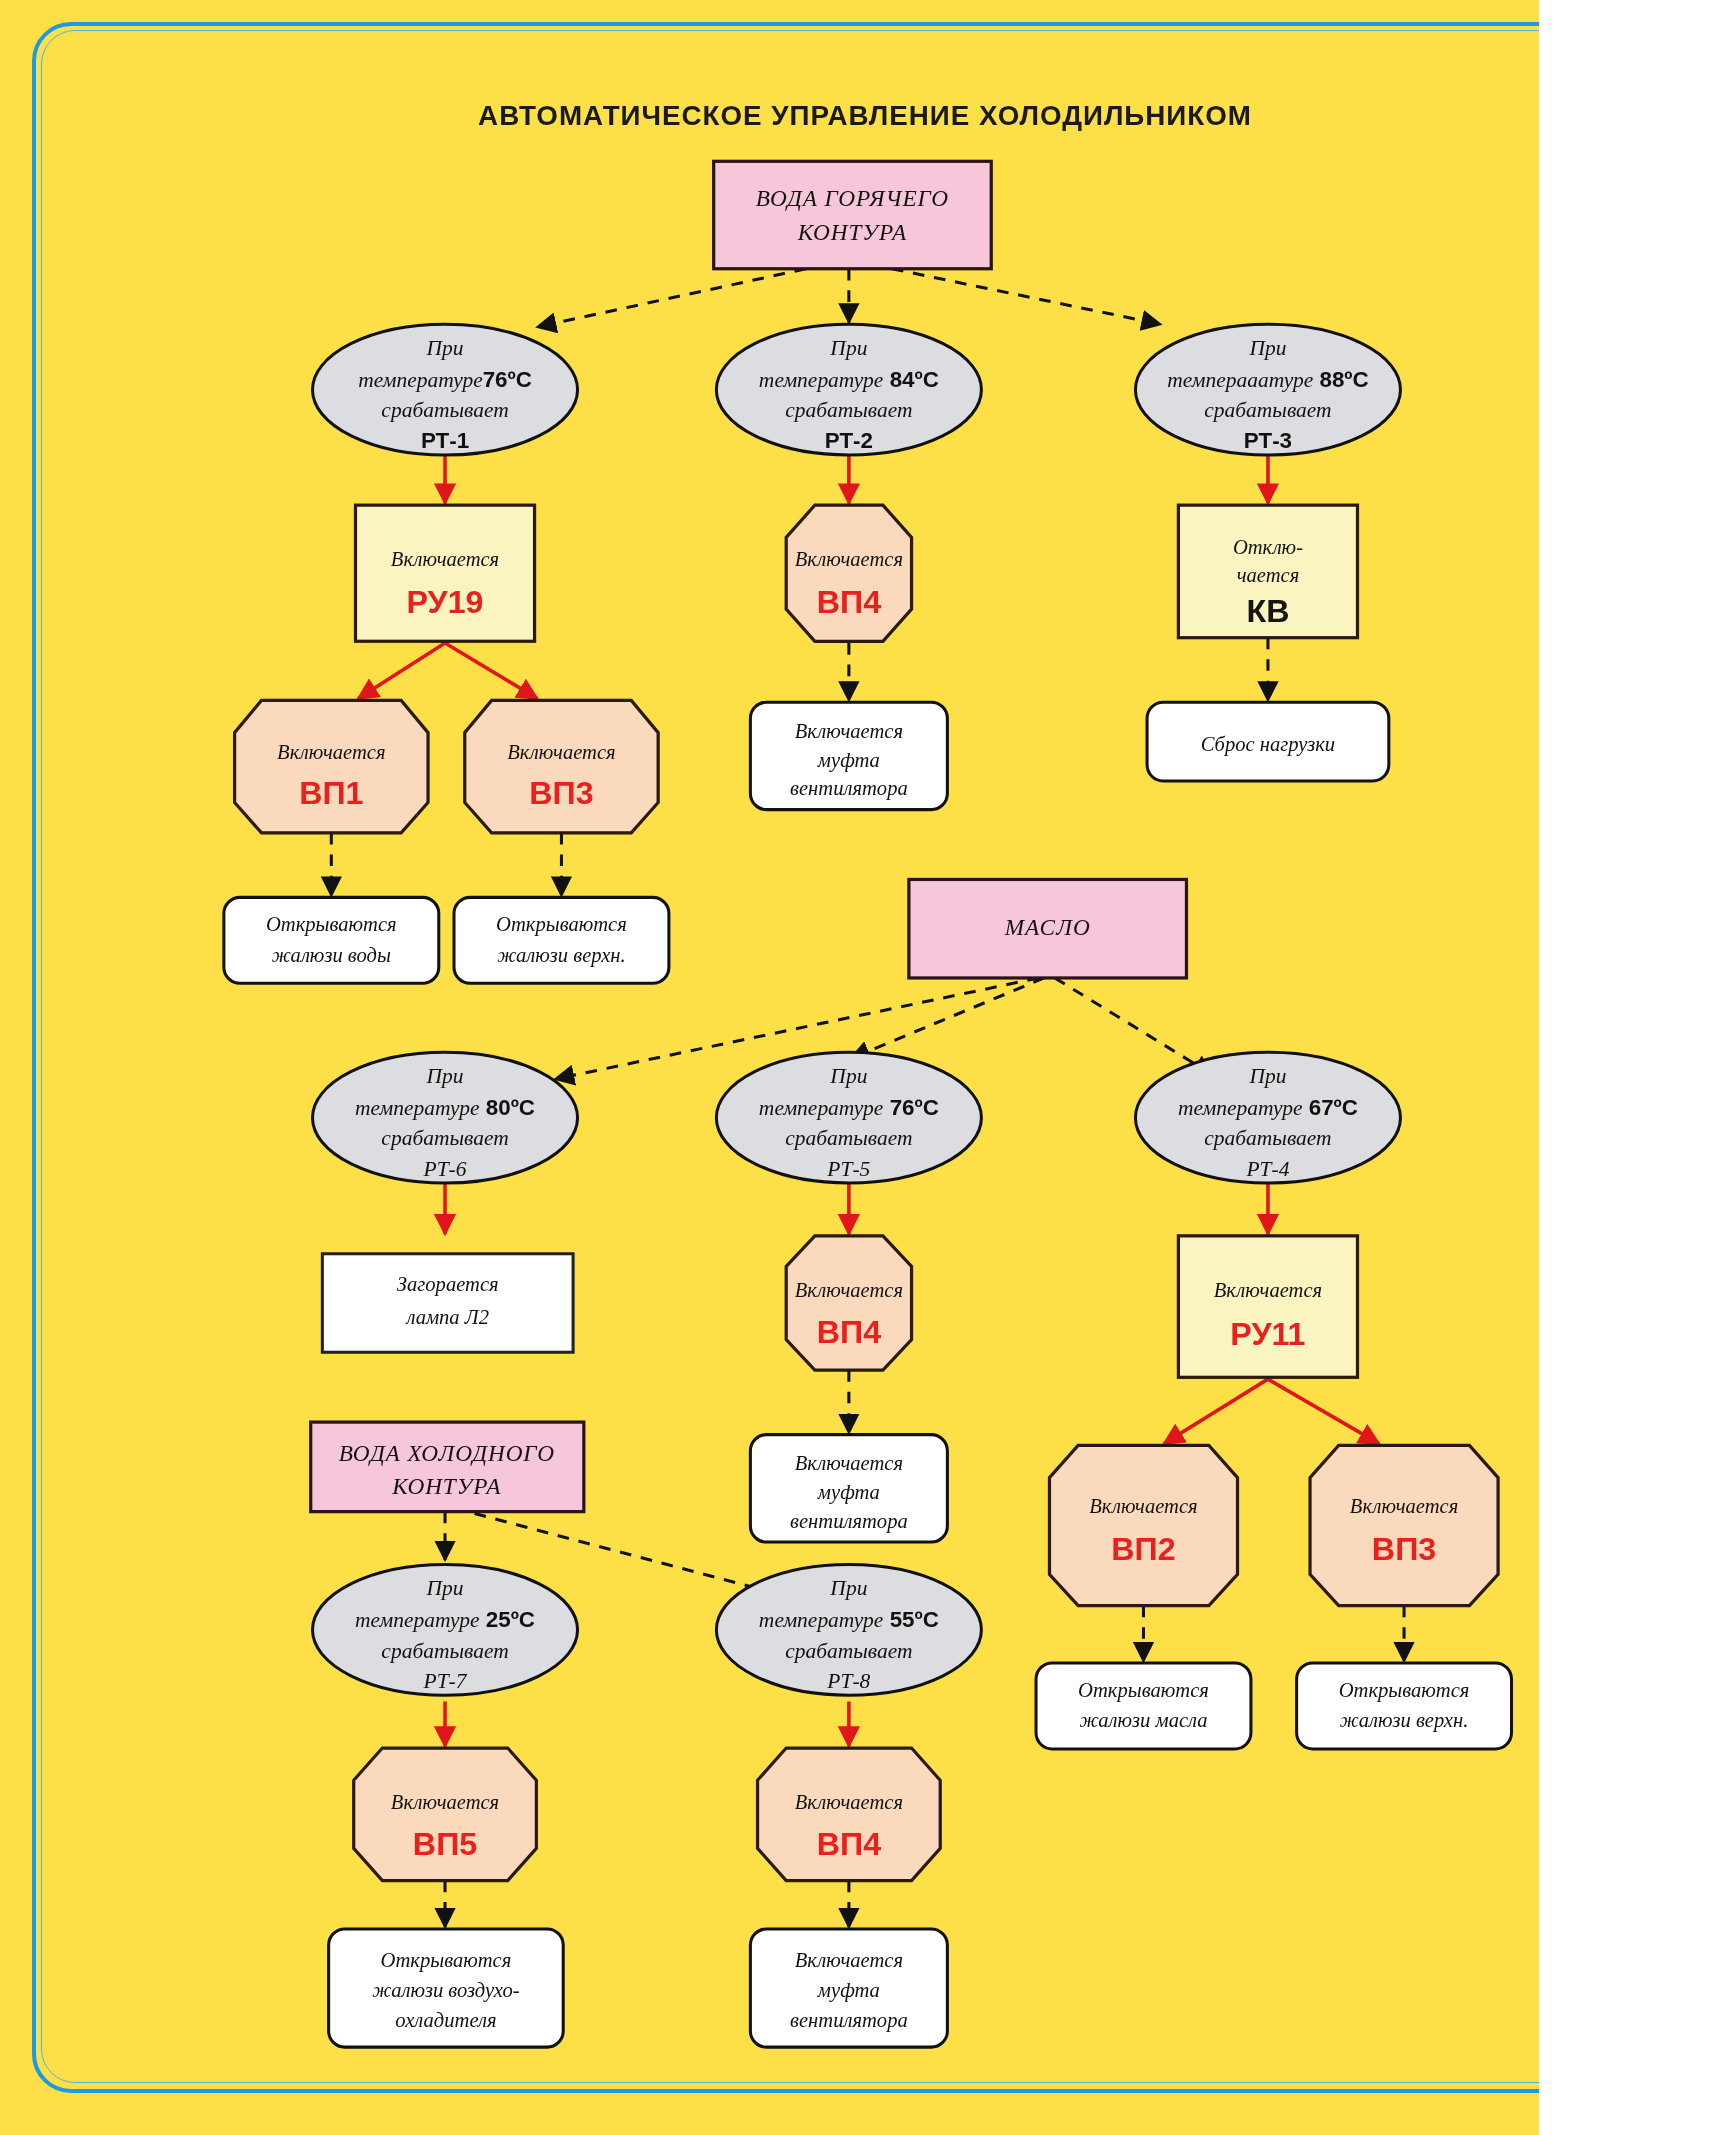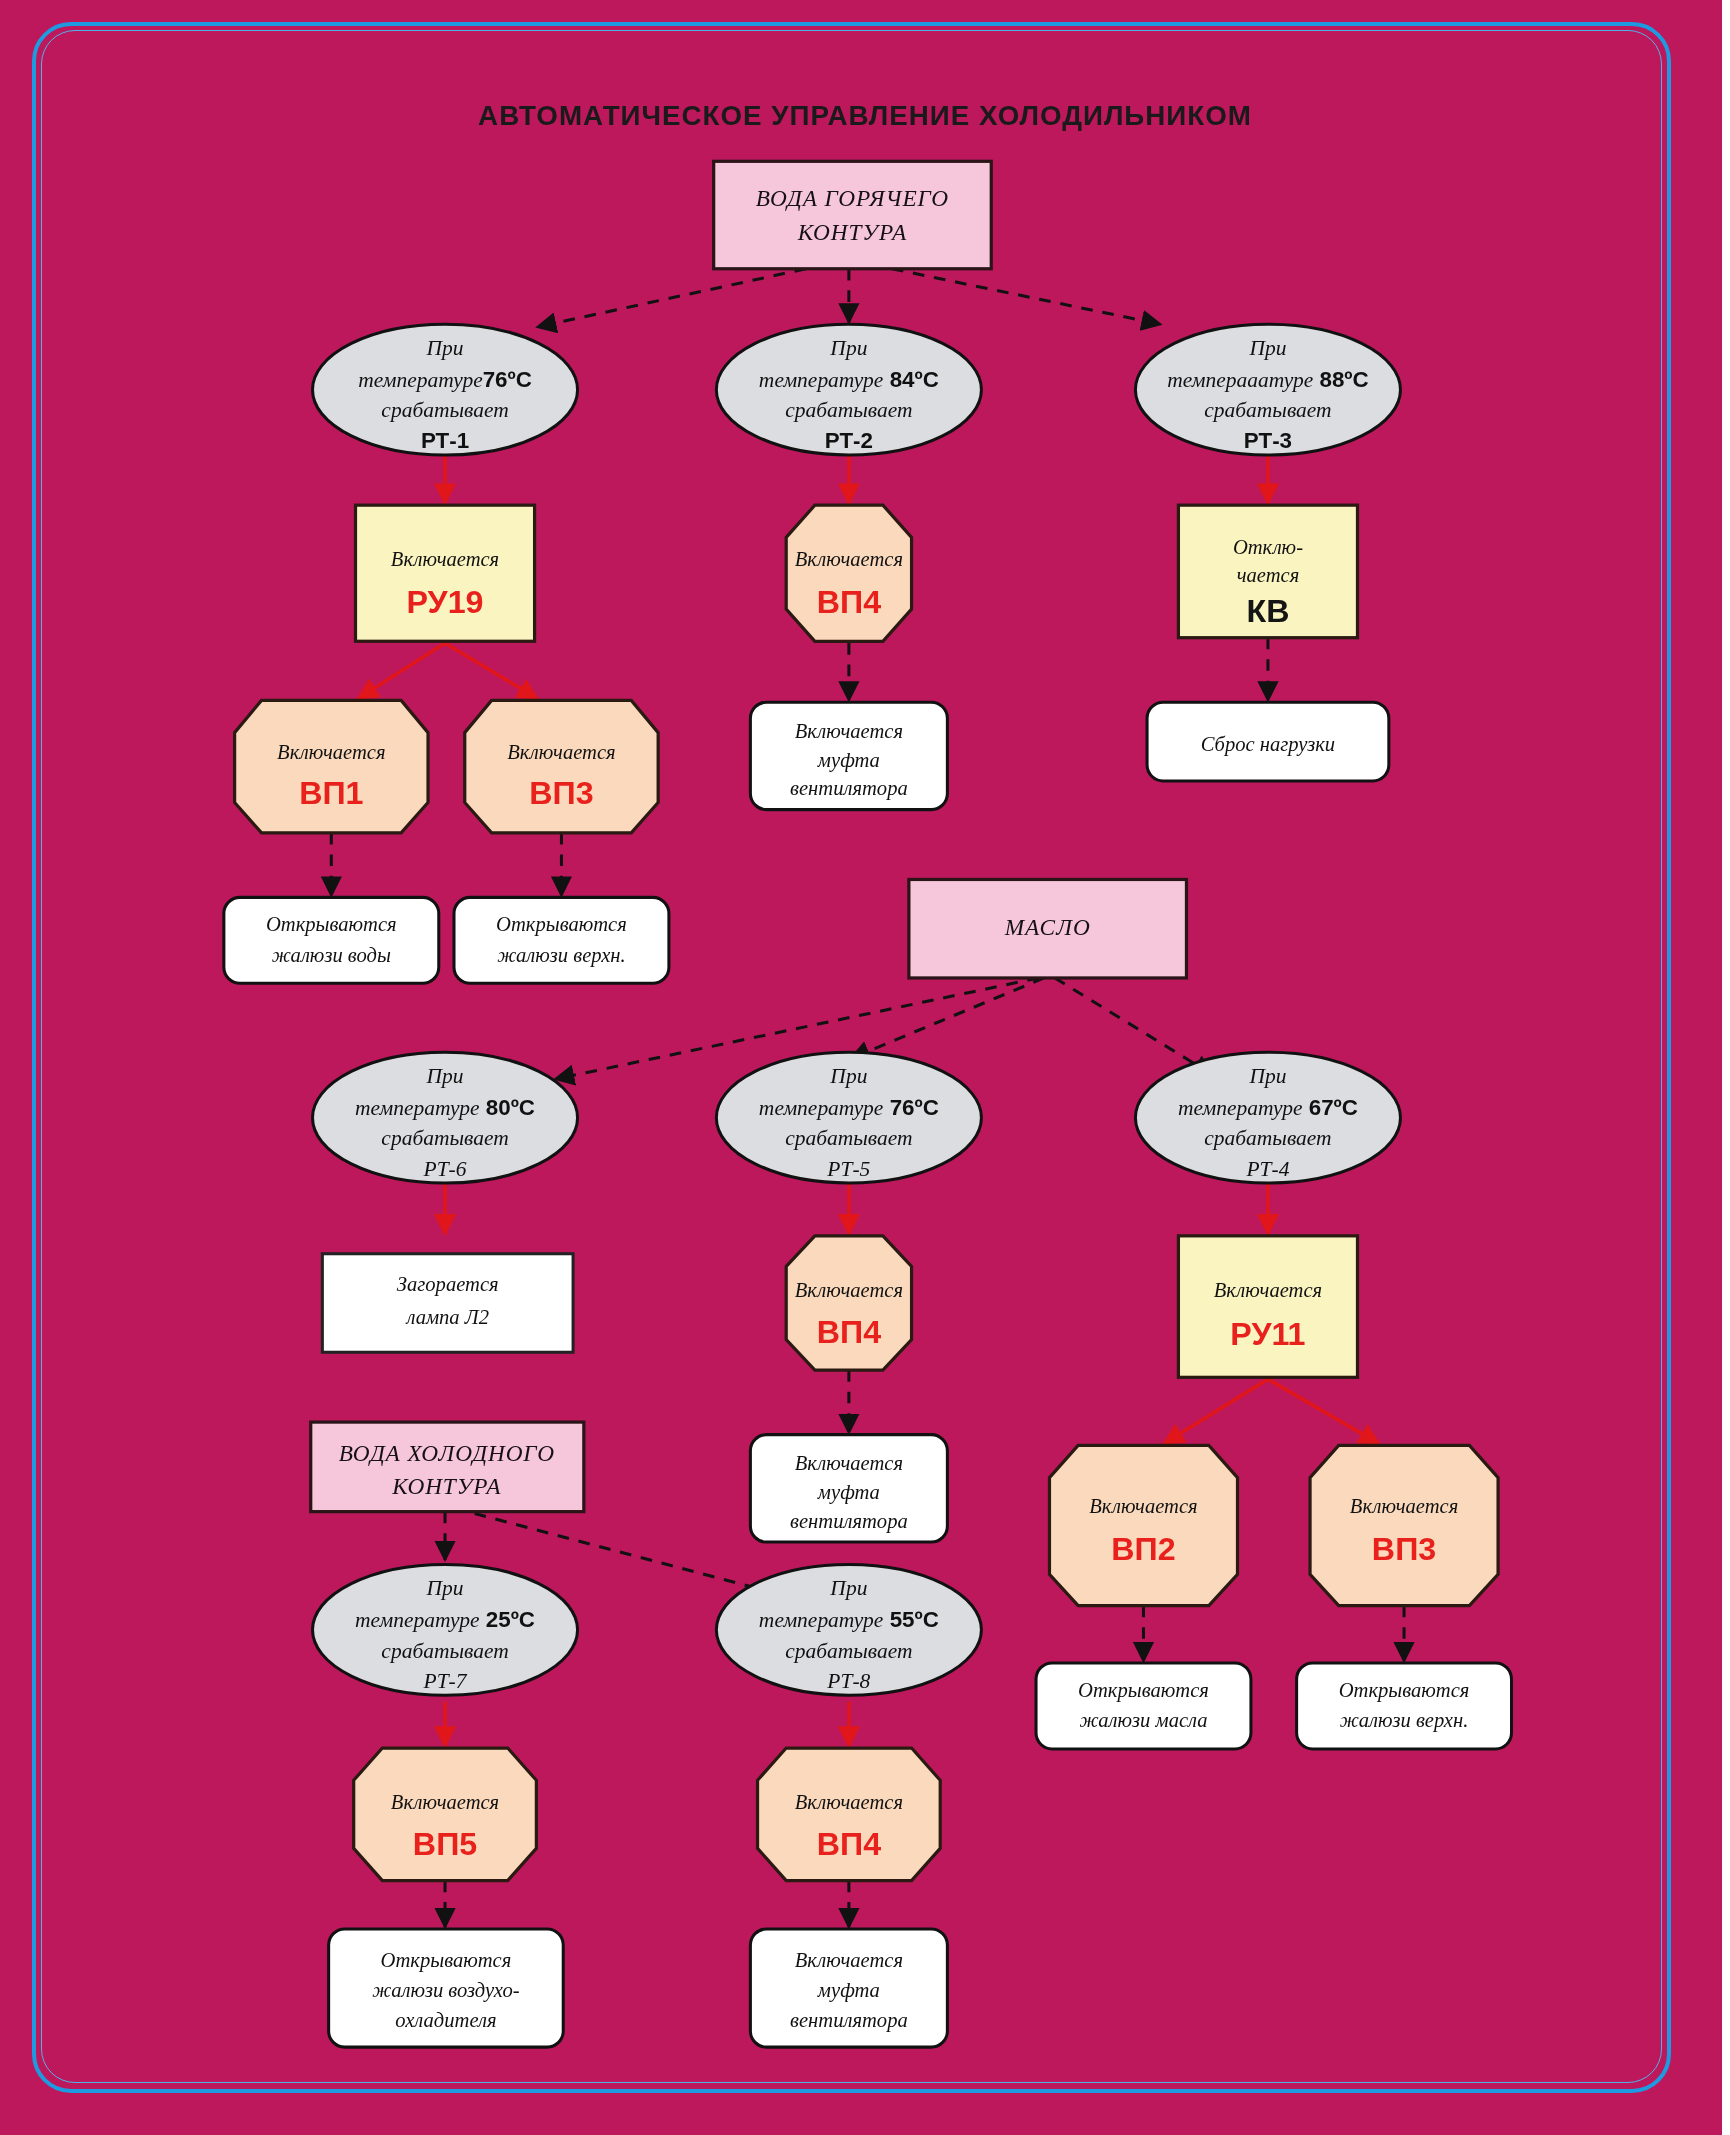--- a/index.html
+++ b/index.html
@@ -1,17 +1,17 @@
 <!DOCTYPE html>
 <html style="font-size:14.3px"><head>
 <meta charset="utf-8">
 <style>
   html,body{margin:0;padding:0;background:#ffffff;}
   body{font-family:"Liberation Serif",serif;}
-  #page{position:relative;width:1722px;height:2135px;background:#be185d;overflow:hidden;}
+  #page{position:relative;width:1539px;height:2135px;background:#fde047;overflow:hidden;}
   #frame-outer{position:absolute;left:32px;top:21.5px;width:1639px;height:2071px;
     border:4.5px solid #1e9ae0;border-radius:39px;box-sizing:border-box;}
   #frame-inner{position:absolute;left:41px;top:30px;width:1621px;height:2053px;
     border:1.8px solid #4fb3ea;border-radius:34px;box-sizing:border-box;}
   #canvas{position:absolute;left:0;top:0;width:1730px;height:2135px;}
   .ttl{font-family:"Liberation Sans",sans-serif;font-weight:bold;font-size:31px;
        letter-spacing:1.1px;fill:#1a1a1a;}
   .it{font-style:italic;font-size:24px;fill:#111;font-family:"Liberation Serif",serif;}
   .it-s{font-style:italic;font-size:23px;fill:#111;font-family:"Liberation Serif",serif;}
   .it-hd{font-style:italic;font-size:26px;fill:#151012;font-family:"Liberation Serif",serif;letter-spacing:1px;}

